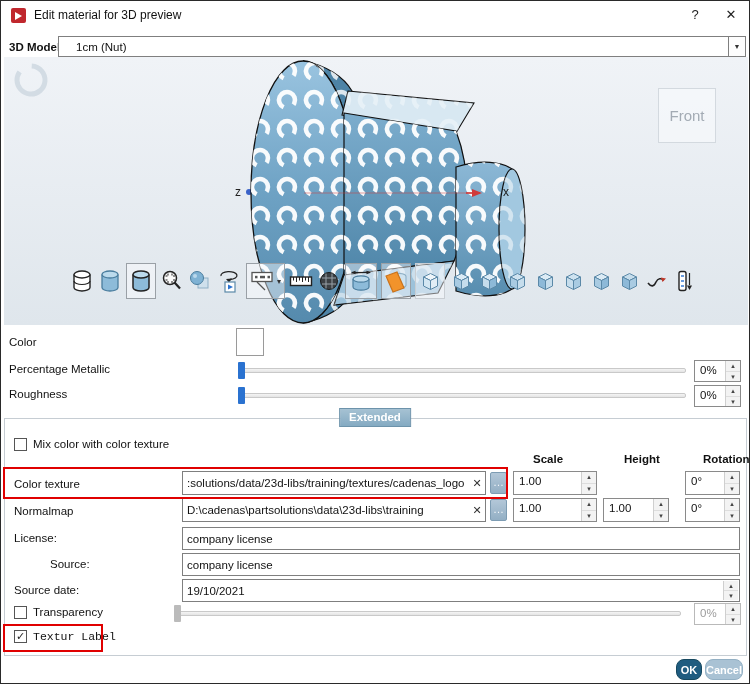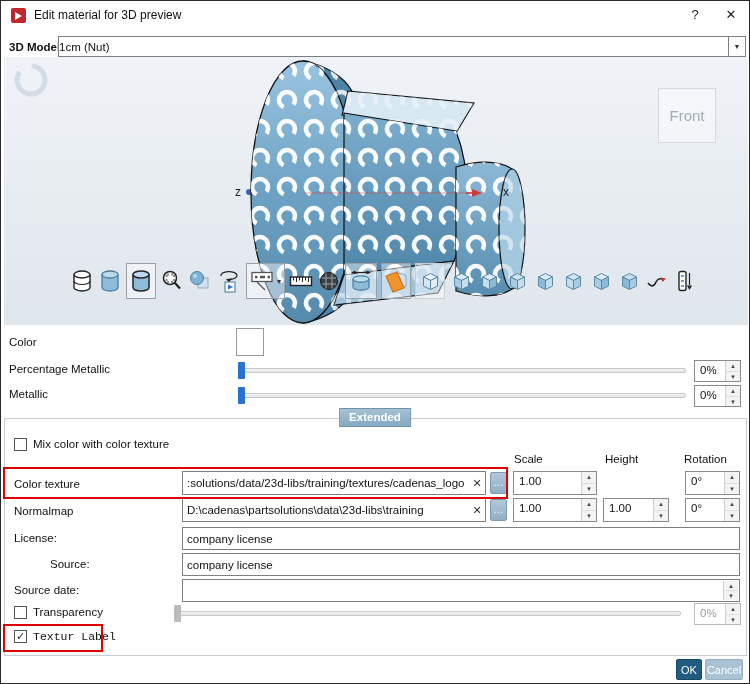--- a/index.html
+++ b/index.html
@@ -1,31 +1,31 @@
 <!DOCTYPE html>
 <html><head>
 <meta charset="utf-8">
 <style>
   html,body{margin:0;padding:0;background:#f0f0f0;font-family:"Liberation Sans",sans-serif;}
   *{box-sizing:border-box;}
   .dialog{position:relative;width:750px;height:684px;background:#fff;border:1px solid #2a2a2a;overflow:hidden;}
   .abs{position:absolute;}
   .lbl{position:absolute;font-size:11.5px;color:#111;white-space:nowrap;}
-  .hdr{position:absolute;font-size:11.5px;font-weight:400;color:#111;white-space:nowrap;}
+  .hdr{position:absolute;font-size:11.5px;font-weight:700;color:#111;white-space:nowrap;margin-left:19px;}
 
   
   .titlebar{position:absolute;left:0;top:0;right:0;height:28px;background:#fff;display:flex;align-items:center;}
   .appicon{width:15px;height:15px;margin-left:10px;background:#c0272d;border-radius:2px;position:relative;flex:0 0 auto;}
   .appicon:before{content:"";position:absolute;left:4px;top:4px;border-left:7px solid #fff;border-top:4px solid transparent;border-bottom:4px solid transparent;}
   .title{font-size:12px;color:#111;margin-left:8px;}
   .tbtn{position:absolute;top:4px;width:22px;height:20px;text-align:center;font-size:13px;color:#222;line-height:20px;cursor:default;}
 
   
   .combo{position:absolute;left:57px;top:35px;width:688px;height:21px;border:1px solid #7f7f7f;background:#fff;display:flex;align-items:center;}
-  .combo .val{flex:1;font-size:11.5px;padding-left:0;color:#111;}
+  .combo .val{flex:1;font-size:11.5px;padding-left:17px;color:#111;}
   .combo .arrow{width:17px;height:100%;border-left:1px solid #7f7f7f;background:#fdfdfd;display:flex;align-items:center;justify-content:center;font-size:7px;color:#333;}
 
   
   .viewport{position:absolute;left:3px;top:56px;width:744px;height:268px;background:linear-gradient(#f0f3f7,#dfe6ec);overflow:hidden;}
   .front-btn{position:absolute;left:654px;top:31px;width:58px;height:55px;border:1px solid #d3d9df;background:rgba(250,251,253,.55);color:#a3abb4;font-size:15px;display:flex;align-items:center;justify-content:center;}
   .toolbar{position:absolute;left:66px;top:206px;height:36px;display:flex;align-items:center;gap:4px;z-index:4;}
   .tbi{display:flex;align-items:center;justify-content:center;min-width:24px;height:32px;}
   .tbf{border:1px solid #9aa0a6;background:rgba(252,253,254,.45);display:flex;align-items:center;padding:1px 2px;gap:1px;}
   .tbf.light{border-color:#c9ced3;}
   .caret{font-size:8px;color:#333;padding:0 1px;}
@@ -50,21 +50,21 @@
   .textbox{position:absolute;border:1px solid #7f7f7f;background:#fff;display:flex;align-items:center;}
   .textbox input{border:none;outline:none;flex:1;font-family:"Liberation Sans",sans-serif;font-size:11.5px;color:#111;padding:0 4px;background:transparent;min-width:0;}
   .clear{width:16px;text-align:center;font-size:11px;color:#333;cursor:default;}
   .browse{position:absolute;width:17px;height:22px;background:linear-gradient(#b3c7d8,#93afc4);border:1px solid #7d9cb3;border-radius:2px;color:#f2f6fa;font-size:11px;line-height:18px;text-align:center;cursor:default;}
   .dspin{position:absolute;right:1px;top:1px;bottom:1px;width:15px;border-left:1px solid #cfcfcf;display:flex;flex-direction:column;}
   .dspin i{flex:1;font-style:normal;font-size:7px;line-height:9px;text-align:center;color:#444;background:#f3f3f3;}
   .dspin i:first-child{border-bottom:1px solid #ddd;}
 
   .annotation{position:absolute;border:2px solid #e00000;background:transparent;pointer-events:none;z-index:6;}
 
-  .btn{position:absolute;height:21px;border-radius:2px;color:#fff;font-size:11px;display:flex;align-items:center;justify-content:center;cursor:default;}
+  .btn{position:absolute;height:21px;border-radius:8px;color:#fff;font-size:11px;display:flex;align-items:center;justify-content:center;cursor:default;font-weight:bold;}
   .btn.ok{left:675px;top:658px;width:26px;background:#1f5c80;border:1px solid #16485f;}
   .btn.cancel{left:704px;top:658px;width:38px;background:#a9c2d4;border:1px solid #93b0c4;}
   svg{display:block;}
 </style>
 </head>
 <body>
 
 <div class="dialog">
 
   <div class="titlebar">
@@ -307,21 +307,21 @@
   <div class="track" style="left:237px;top:367px;width:448px;"></div>
   <div class="handle" style="left:237px;top:361px;"></div>
   <div class="spin" style="left:693px;top:359px;width:47px;height:22px;">
     <span class="v">0%</span>
     <span class="btns">
         <i>▴</i>
         <i>▾</i>
       </span>
   </div>
 
-  <div class="lbl" style="left:8px;top:387px;">Metallic</div>
+  <div class="lbl" style="left:8px;top:387px;">Roughness</div>
   <div class="track" style="left:237px;top:392px;width:448px;"></div>
   <div class="handle" style="left:237px;top:386px;"></div>
   <div class="spin" style="left:693px;top:384px;width:47px;height:22px;">
     <span class="v">0%</span>
     <span class="btns">
         <i>▴</i>
         <i>▾</i>
       </span>
   </div>
 
@@ -390,20 +390,21 @@
     <input type="text" value="company license" style="">
   </div>
 
   <div class="lbl" style="left:13px;top:557px;margin-left:36px;">Source:</div>
   <div class="textbox" style="left:181px;top:552px;width:558px;height:23px;">
     <input type="text" value="company license" style="">
   </div>
 
   <div class="lbl" style="left:13px;top:583px;">Source date:</div>
   <div class="textbox" style="left:181px;top:578px;width:558px;height:23px;">
+    <input type="text" value="19/10/2021" style="">
     <span class="dspin">
         <i>▴</i>
         <i>▾</i>
       </span>
   </div>
 
   <div class="cb" style="left:13px;top:605px;"></div>
   <div class="lbl" style="left:32px;top:605px;">Transparency</div>
   <div class="track" style="left:173px;top:610px;width:507px;"></div>
   <div class="handle gray" style="left:173px;top:604px;"></div>

